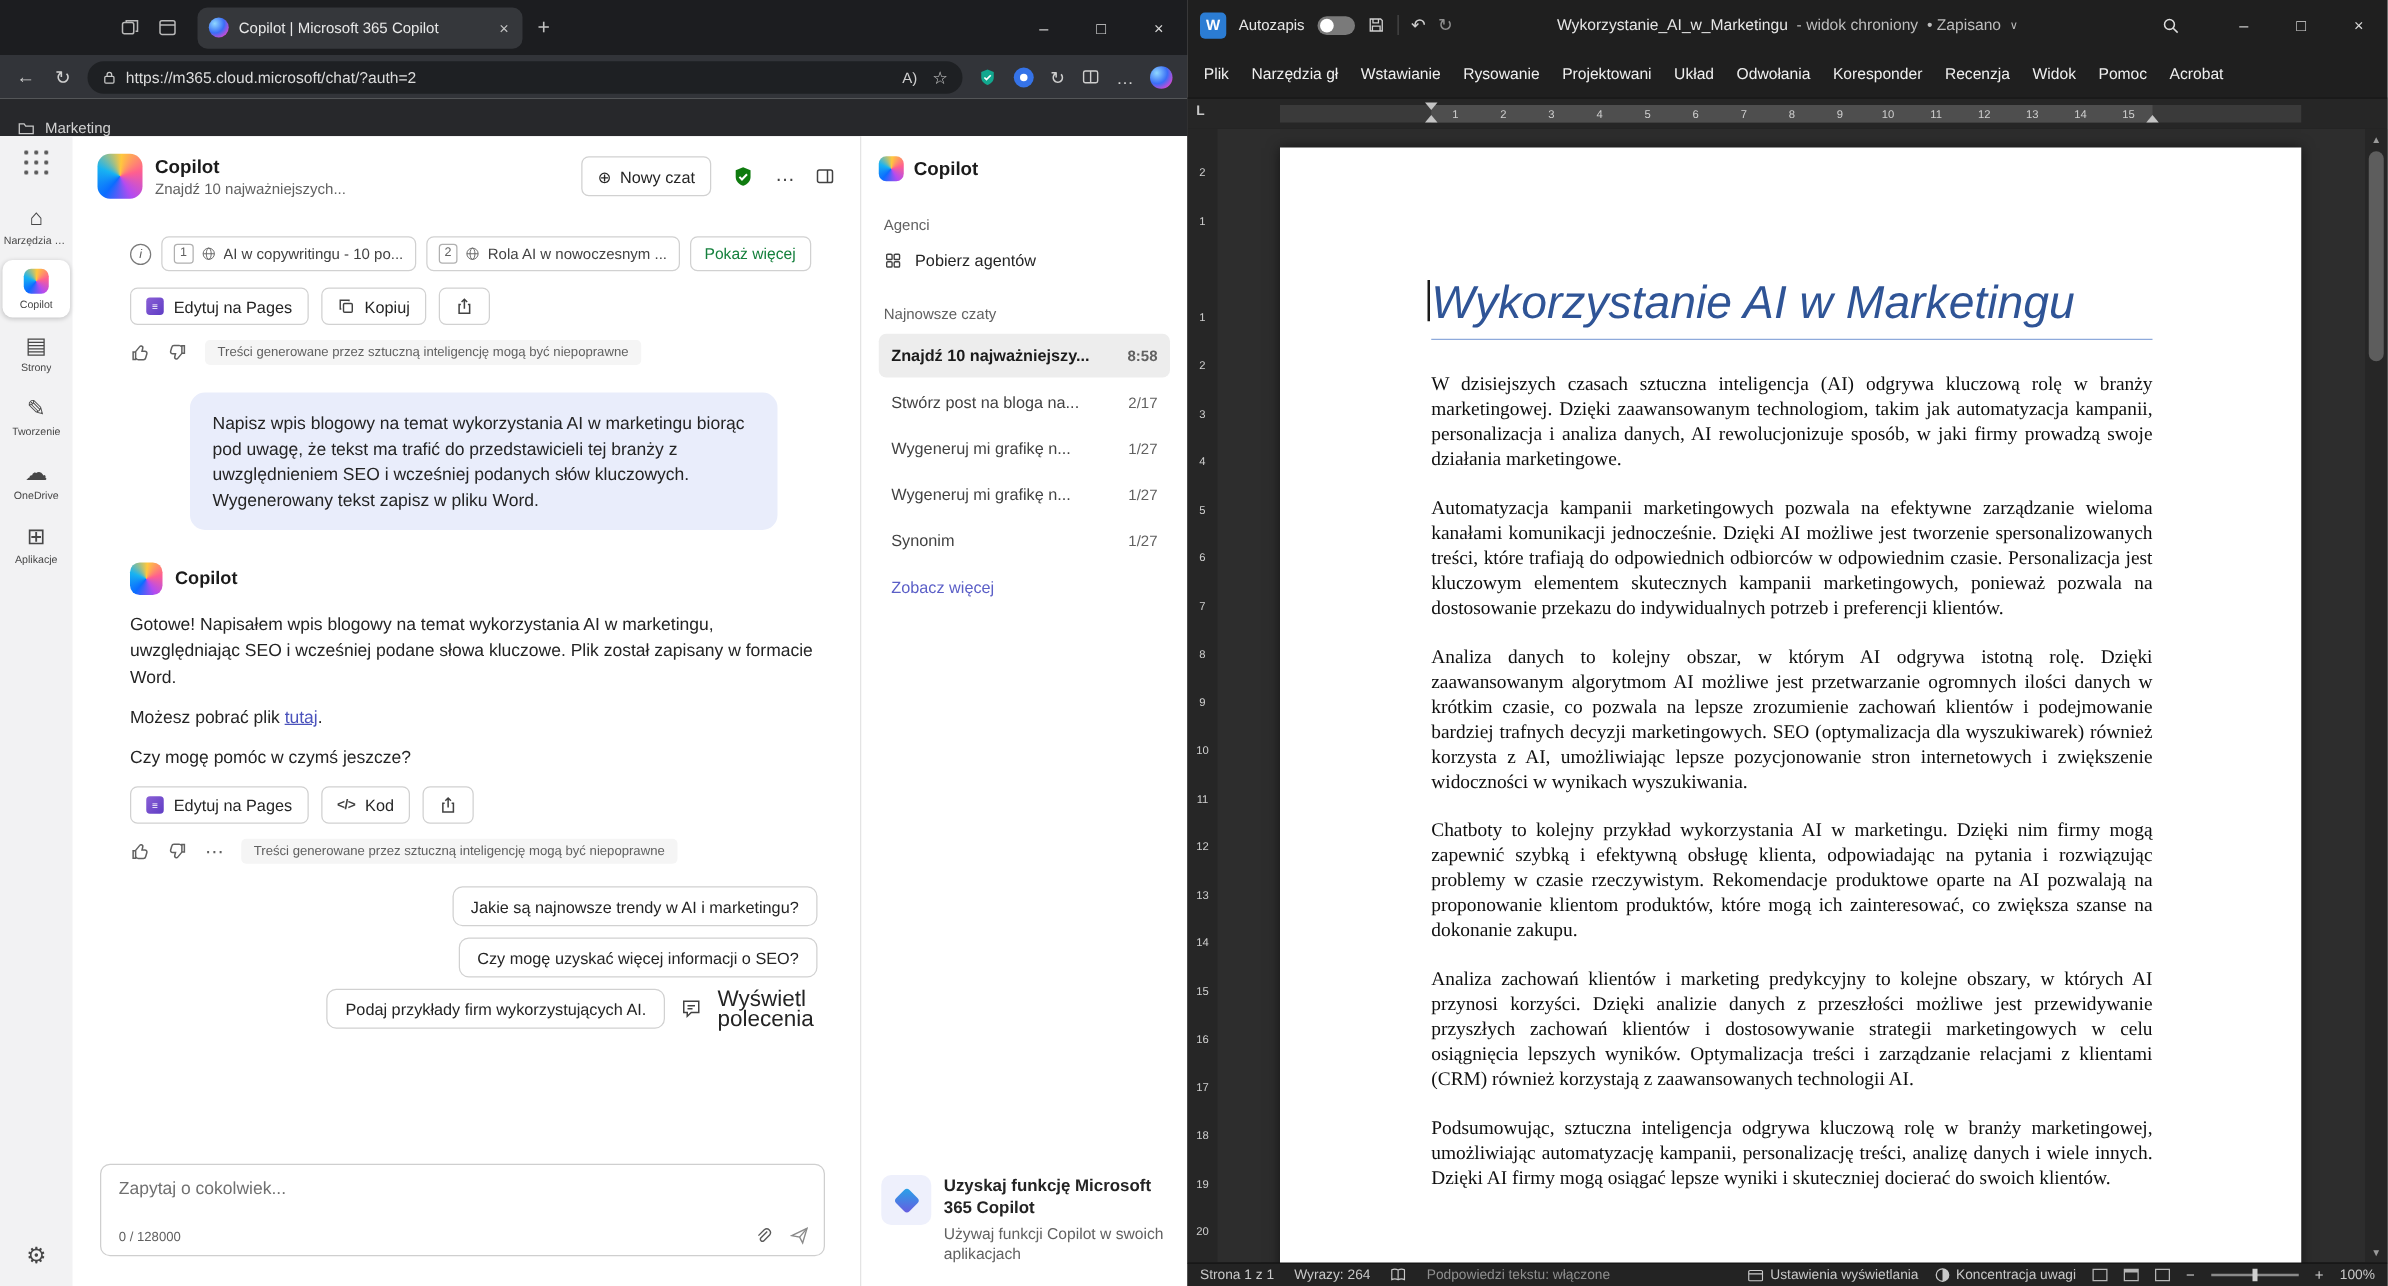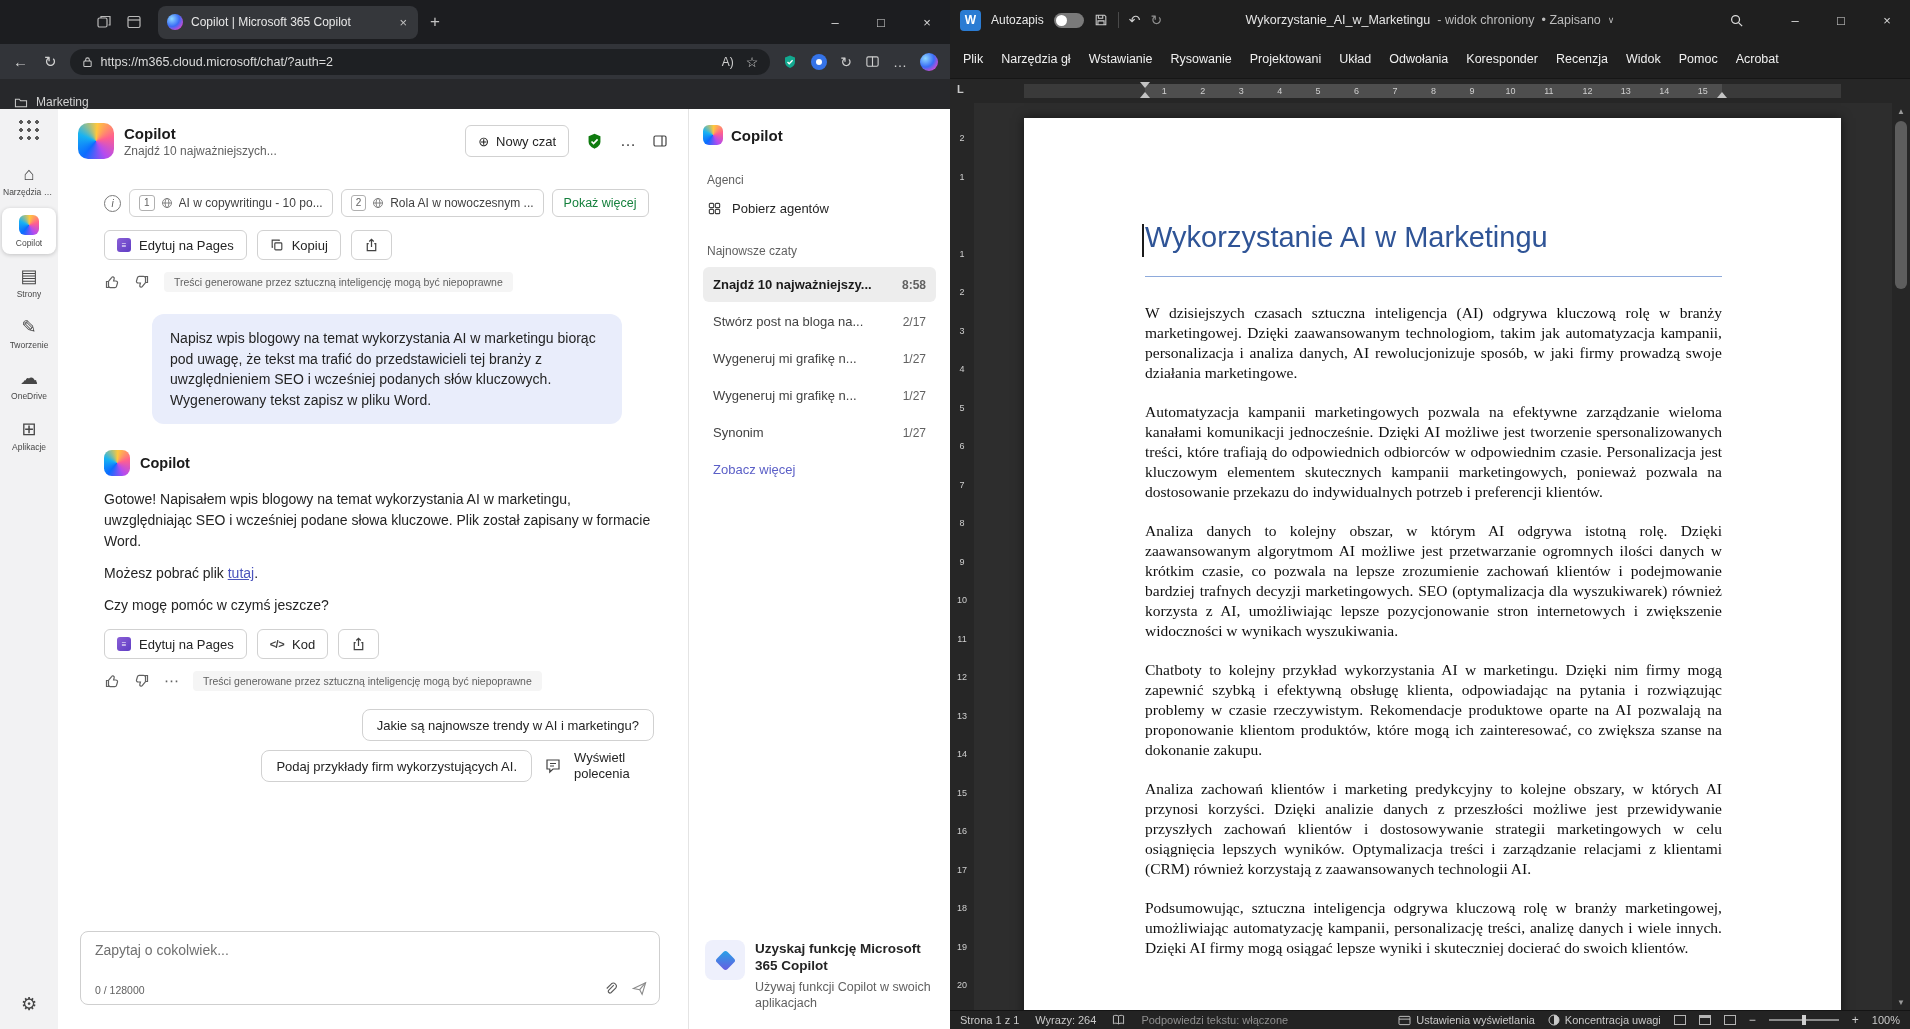--- a/index.html
+++ b/index.html
@@ -78,21 +78,21 @@
   .resp { margin-top:26px; }
   .resp-head { display:flex; align-items:center; gap:10px; }
   .resp-name { font-size:14.5px; font-weight:700; color:#1b1b1b; }
   .resp-body { margin-top:13px; font-size:14px; line-height:21px; color:#242424; max-width:572px; }
   .resp-body p + p { margin-top:11px; }
   .link { color:#4b53bc; text-decoration:underline; }
 
   .sug-col { margin-top:18px; display:flex; flex-direction:column; align-items:flex-end; gap:9px; padding-right:4px; }
   .sug-pill { border:1px solid #d1d1d1; border-radius:8px; height:32px; display:flex; align-items:center; padding:0 14px; font-size:13px; color:#242424; background:#fff; }
   .sug-row3 { display:flex; align-items:center; gap:12px; }
-  .view-prompts { font-size:13px; color:#242424; width:80px; line-height:16px; }
+  .view-prompts { font-size:18px; color:#242424; width:80px; line-height:16px; }
 
   .input-box { margin:14px 28px 24px 22px; border:1px solid #cfcfcf; border-radius:8px; height:74px; position:relative; background:#fff; flex-shrink:0; }
   .ask { position:absolute; top:10px; left:14px; right:14px; border:none; outline:none; font-size:14px; color:#242424; background:transparent; }
   .ask::placeholder { color:#707070; }
   .counter { position:absolute; left:14px; bottom:8px; font-size:10.5px; color:#616161; }
   .in-icons { position:absolute; right:12px; bottom:8px; display:flex; gap:14px; align-items:center; color:#5a5a5a; }
 
   
   .panel { width:262px; border-left:1px solid #e4e4e4; display:flex; flex-direction:column; padding:16px 14px 14px; flex-shrink:0; background:#fff; }
   .p-head { display:flex; gap:8px; align-items:center; }
@@ -137,21 +137,21 @@
   .indent { position:absolute; top:-2px; width:0; height:0; }
   .ind-l1 { left:116px; border-left:5px solid transparent; border-right:5px solid transparent; border-top:6px solid #c4c4c4; }
   .ind-l2 { left:116px; top:8px; border-left:5px solid transparent; border-right:5px solid transparent; border-bottom:6px solid #c4c4c4; }
   .ind-r { left:693px; top:8px; border-left:5px solid transparent; border-right:5px solid transparent; border-bottom:6px solid #c4c4c4; }
 
   .w-body { flex:1; min-height:0; display:flex; background:#2d2d2d; overflow:hidden; }
   .v-ruler { width:24px; background:#262626; padding-top:16px; display:flex; flex-direction:column; align-items:center; flex-shrink:0; }
   .vnum { height:38.5px; font-size:9px; color:#cfcfcf; display:flex; align-items:center; flex-shrink:0; }
   .page-wrap { flex:1; position:relative; overflow:hidden; }
   .page { position:absolute; left:50px; top:15px; width:817px; height:1250px; background:#fff; box-shadow:0 0 10px rgba(0,0,0,.55); padding:103px 119px 0 121px; }
-  .doc-title { font-size:29px; color:#2F5496; padding-bottom:22px; border-bottom:1.5px solid #8EAADB; margin-bottom:26px; position:relative; font-weight:400; }
+  .doc-title { font-size:37px; color:#2F5496; padding-bottom:8px; border-bottom:1.5px solid #8EAADB; margin-bottom:26px; position:relative; font-weight:400;font-style:italic; }
   .caret { position:absolute; left:-3px; top:3px; width:1.5px; height:33px; background:#1b1b1b; }
   .doc-p { font-family:"Liberation Serif",serif; font-size:15.5px; line-height:20px; color:#0f0f0f; text-align:justify; margin:0 0 19px; }
   .w-scroll { width:18px; background:#262626; display:flex; flex-direction:column; align-items:center; flex-shrink:0; }
   .scr-ar { height:16px; font-size:8px; color:#9a9a9a; display:flex; align-items:center; }
   .scr-track { flex:1; width:100%; position:relative; }
   .scr-thumb { position:absolute; left:3px; top:2px; width:12px; height:168px; background:#5d5d5d; border-radius:6px; }
 
   .w-status { height:19px; background:#232323; border-top:1px solid #141414; display:flex; align-items:center; font-size:11px; color:#c9c9c9; padding:0 10px; gap:16px; flex-shrink:0; white-space:nowrap; }
   .ws-dim { color:#8f8f8f; }
   .ws-right { margin-left:auto; display:flex; align-items:center; gap:13px; }
@@ -412,20 +412,21 @@
               <svg width="16" height="16" viewBox="0 0 16 16" fill="none" stroke="currentColor" stroke-width="1.2" transform="rotate(180)">
                 <path d="M2.5 7.5h2v6h-2zM4.5 12.5l1.2.9c.3.2.6.3 1 .3h4.1c.8 0 1.5-.5 1.7-1.3l1-3.4c.3-1-.5-2-1.6-2H9.6l.6-2.4c.2-.8-.3-1.6-1.1-1.8-.5-.1-1 .1-1.3.5L4.5 7.3"></path>
               </svg>
             </span>
           <span style="font-size:15px;">⋯</span>
           <span class="disclaimer">Treści generowane przez sztuczną inteligencję mogą być niepoprawne</span>
         </div>
 
         <div class="sug-col">
           <button class="sug-pill">Jakie są najnowsze trendy w AI i marketingu?</button>
+          <button class="sug-pill">Czy mogę uzyskać więcej informacji o SEO?</button>
           <div class="sug-row3">
             <button class="sug-pill">Podaj przykłady firm wykorzystujących AI.</button>
             <span style="color:#424242;">
                 <svg width="18" height="18" viewBox="0 0 18 18" fill="none" stroke="currentColor" stroke-width="1.2">
                   <path d="M3 3h12v9H9l-3.2 3V12H3z"></path>
                   <path d="M6 6.5h6M6 9h4"></path>
                 </svg>
               </span>
             <span class="view-prompts">Wyświetl polecenia</span>
           </div>

